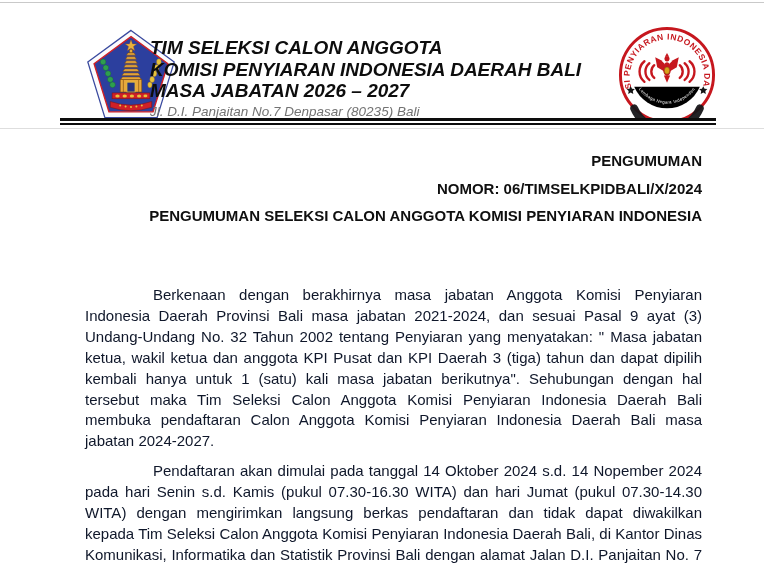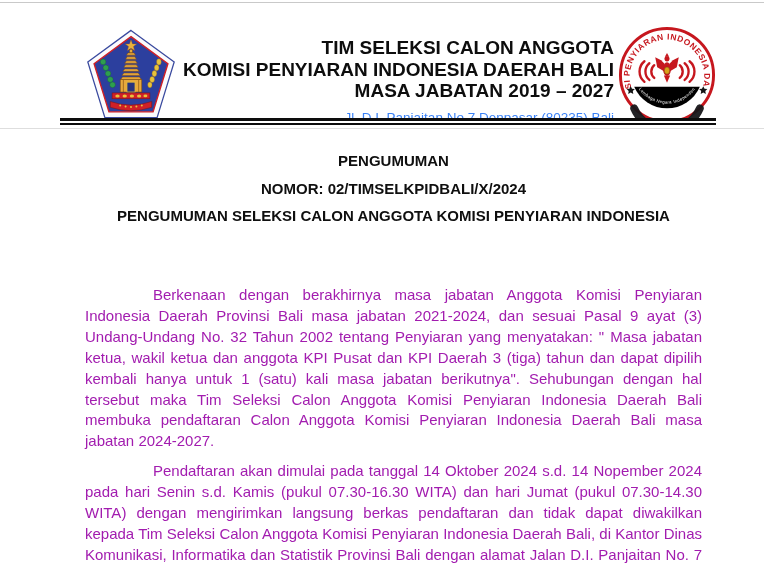--- a/index.html
+++ b/index.html
@@ -6,38 +6,38 @@
   .page{
     position:relative;width:764px;height:567px;overflow:hidden;background:#ffffff;
     font-family:"Liberation Sans",sans-serif;color:#1b1b1b;
   }
   .scan-edge-top{position:absolute;top:2px;left:0;width:764px;height:1px;background:#c9c9c9;}
   .scan-edge-faint{position:absolute;top:128px;left:0;width:764px;height:1px;background:#dedede;}
 
   
   .logo-left{position:absolute;left:86px;top:28px;width:90px;height:93px;}
   .logo-right{position:absolute;left:618px;top:26px;width:98px;height:98px;}
-  .lh-text{position:absolute;left:150px;top:37px;width:464px;text-align:right;color:#0d0d0d;}
+  .lh-text{position:absolute;left:150px;top:37px;width:464px;text-align:left;color:#0d0d0d;font-style:italic;}
   .lh-org{font-weight:700;font-size:19px;line-height:21.5px;white-space:nowrap;}
-  .lh-addr{font-weight:400;font-size:13.5px;line-height:19px;margin-top:6px;color:#3b82f6;}
+  .lh-addr{font-weight:400;font-size:13.5px;line-height:19px;margin-top:0;color:#737373;}
 
   .rule{position:absolute;left:60px;top:118px;width:656px;}
   .rule .thick{height:3px;background:#0d0d0d;}
   .rule .gap{height:2px;background:#ffffff;}
   .rule .thin{height:2px;background:#0d0d0d;}
 
   
   .doc-heading{
-    position:absolute;left:85px;top:147px;width:617px;text-align:center;
+    position:absolute;left:85px;top:147px;width:617px;text-align:right;
     font-weight:700;font-size:15px;line-height:27.6px;color:#0f0f0f;
   }
   
   .doc-body{position:absolute;left:85px;top:285px;width:617px;}
   .doc-body p{
-    margin:0 0 9px 0;font-size:15px;line-height:20.9px;color:#a21caf;
+    margin:0 0 9px 0;font-size:15px;line-height:20.9px;color:#0f172a;
     text-align:justify;text-indent:68px;
   }
 </style>
 </head>
 <body>
 
 <div class="page">
 
   <div class="scan-edge-top"></div>
 
@@ -98,21 +98,21 @@
           <circle cx="50" cy="86" r="1.1"></circle>
             <circle cx="56" cy="85.6" r="1.1"></circle>
           <circle cx="62" cy="84.5" r="1.1"></circle>
         </g>
       </svg>
     </div>
 
     <div class="lh-text">
       <div class="lh-org">TIM SELEKSI CALON ANGGOTA</div>
       <div class="lh-org">KOMISI PENYIARAN INDONESIA DAERAH BALI</div>
-      <div class="lh-org">MASA JABATAN 2019 – 2027</div>
+      <div class="lh-org">MASA JABATAN 2026 – 2027</div>
       <div class="lh-addr">Jl. D.I. Panjaitan No.7 Denpasar (80235) Bali</div>
     </div>
 
     <div class="logo-right">
       <svg viewBox="0 0 100 100" width="98" height="98" aria-hidden="true">
         <circle cx="50" cy="50" r="47.5" fill="#ffffff" stroke="#c6171e" stroke-width="3"></circle>
 
         <defs>
           <path id="kpid-arc-top" d="M 14 64 A 38 38 0 1 1 86 64"></path>
           <path id="kpid-arc-bottom" d="M 16.5 62 A 36.5 36.5 0 0 0 83.5 62"></path>
@@ -161,21 +161,21 @@
 
   <div class="rule">
     <div class="thick"></div>
       <div class="gap"></div>
       <div class="thin"></div>
   </div>
   <div class="scan-edge-faint"></div>
 
   <div class="doc-heading">
     <div>PENGUMUMAN</div>
-    <div>NOMOR: 02/TIMSELKPIDBALI/X/2024</div>
+    <div>NOMOR: 06/TIMSELKPIDBALI/X/2024</div>
     <div>PENGUMUMAN SELEKSI CALON ANGGOTA KOMISI PENYIARAN INDONESIA</div>
   </div>
 
   <main class="doc-body">
     <p>Berkenaan dengan berakhirnya masa jabatan Anggota Komisi Penyiaran Indonesia Daerah Provinsi Bali masa jabatan 2021-2024, dan sesuai Pasal 9 ayat (3) Undang-Undang No. 32 Tahun 2002 tentang Penyiaran yang menyatakan: " Masa jabatan ketua, wakil ketua dan anggota KPI Pusat dan KPI Daerah 3 (tiga) tahun dan dapat dipilih kembali hanya untuk 1 (satu) kali masa jabatan berikutnya". Sehubungan dengan hal tersebut maka Tim Seleksi Calon Anggota Komisi Penyiaran Indonesia Daerah Bali membuka pendaftaran Calon Anggota Komisi Penyiaran Indonesia Daerah Bali masa jabatan 2024-2027.</p>
     <p>Pendaftaran akan dimulai pada tanggal 14 Oktober 2024 s.d. 14 Nopember 2024 pada hari Senin s.d. Kamis (pukul 07.30-16.30 WITA) dan hari Jumat (pukul 07.30-14.30 WITA) dengan mengirimkan langsung berkas pendaftaran dan tidak dapat diwakilkan kepada Tim Seleksi Calon Anggota Komisi Penyiaran Indonesia Daerah Bali, di Kantor Dinas Komunikasi, Informatika dan Statistik Provinsi Bali dengan alamat Jalan D.I. Panjaitan No. 7 Denpasar (80235) Bali, Telp. (0361) 225859.</p>
   </main>
 
 </div>
 

